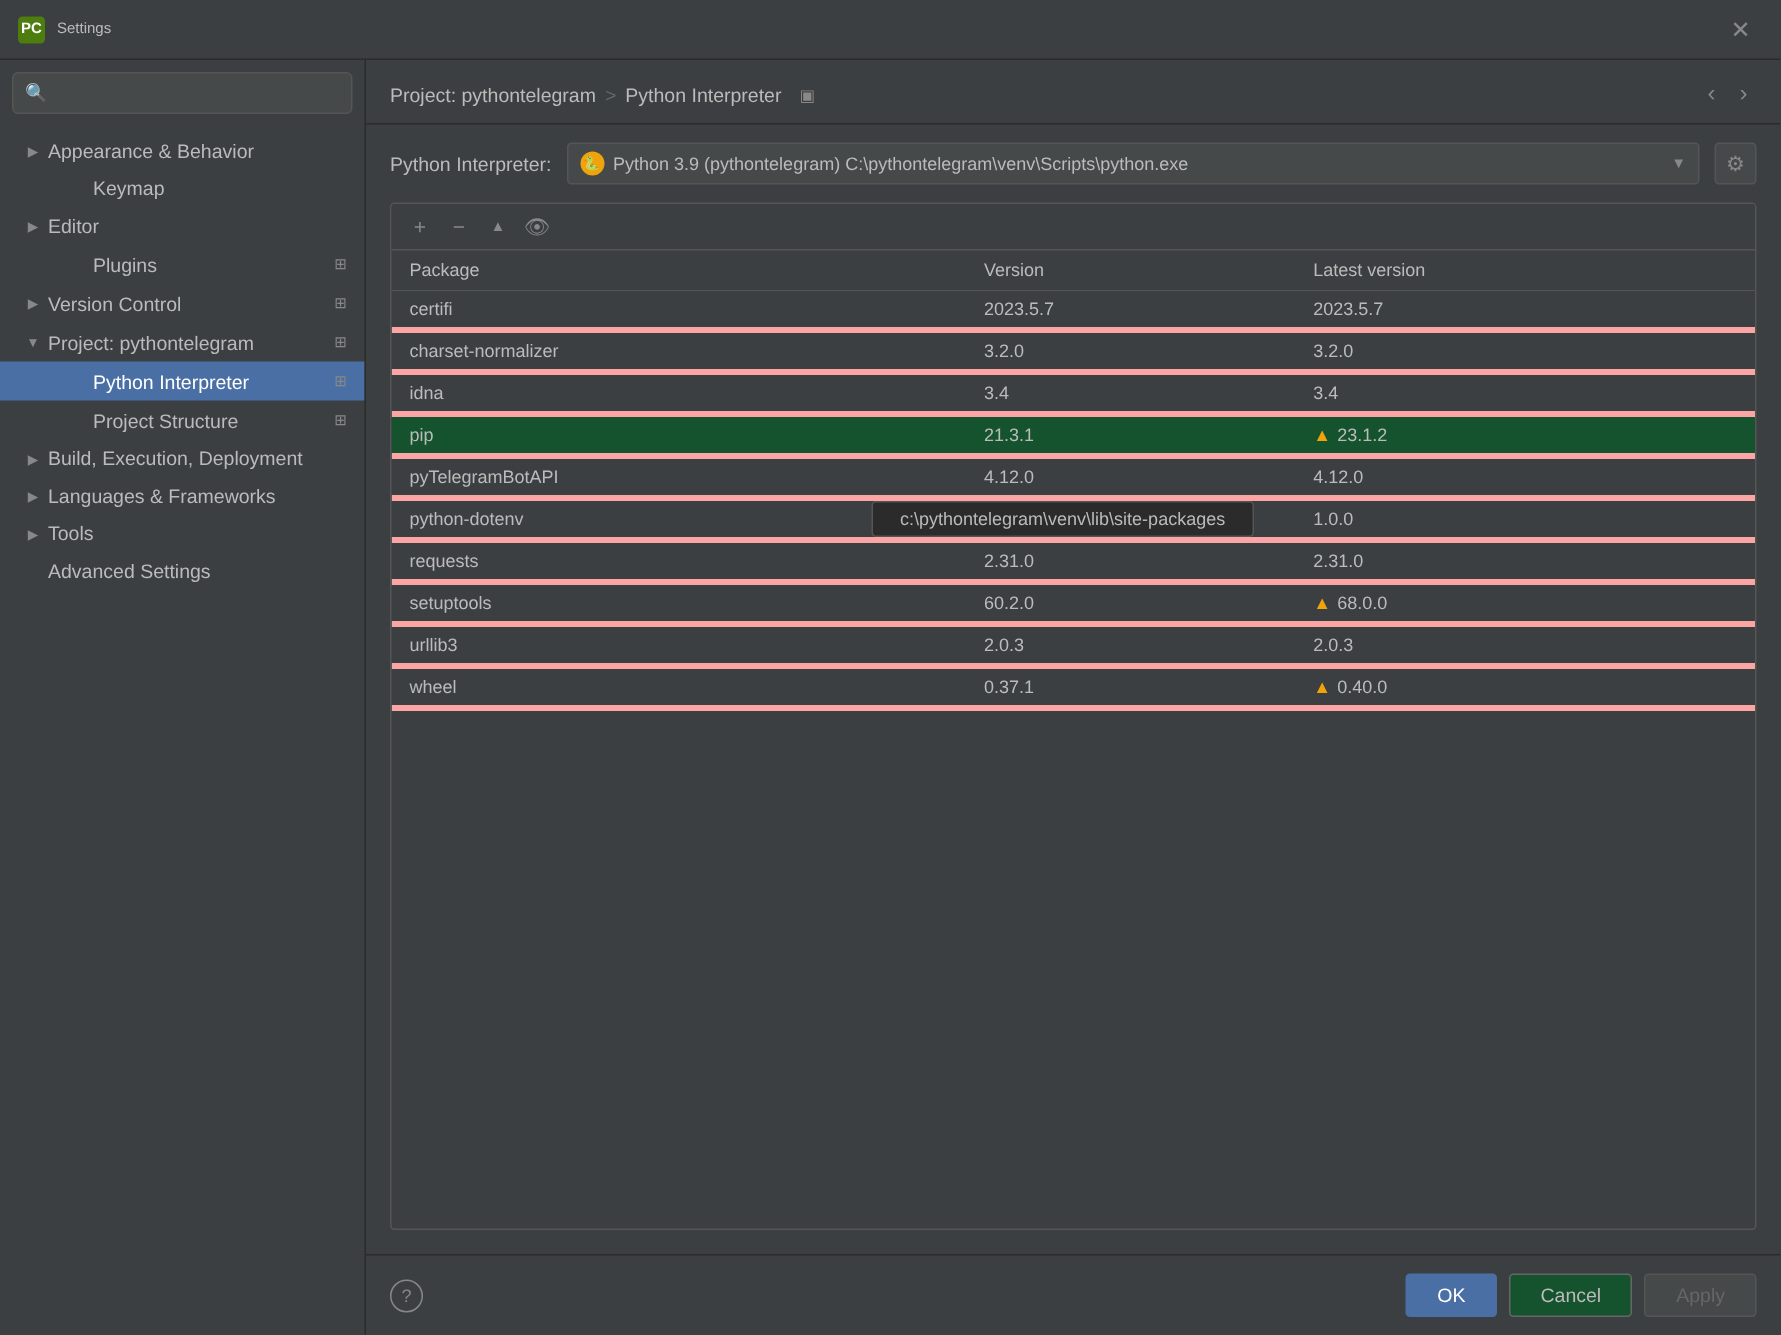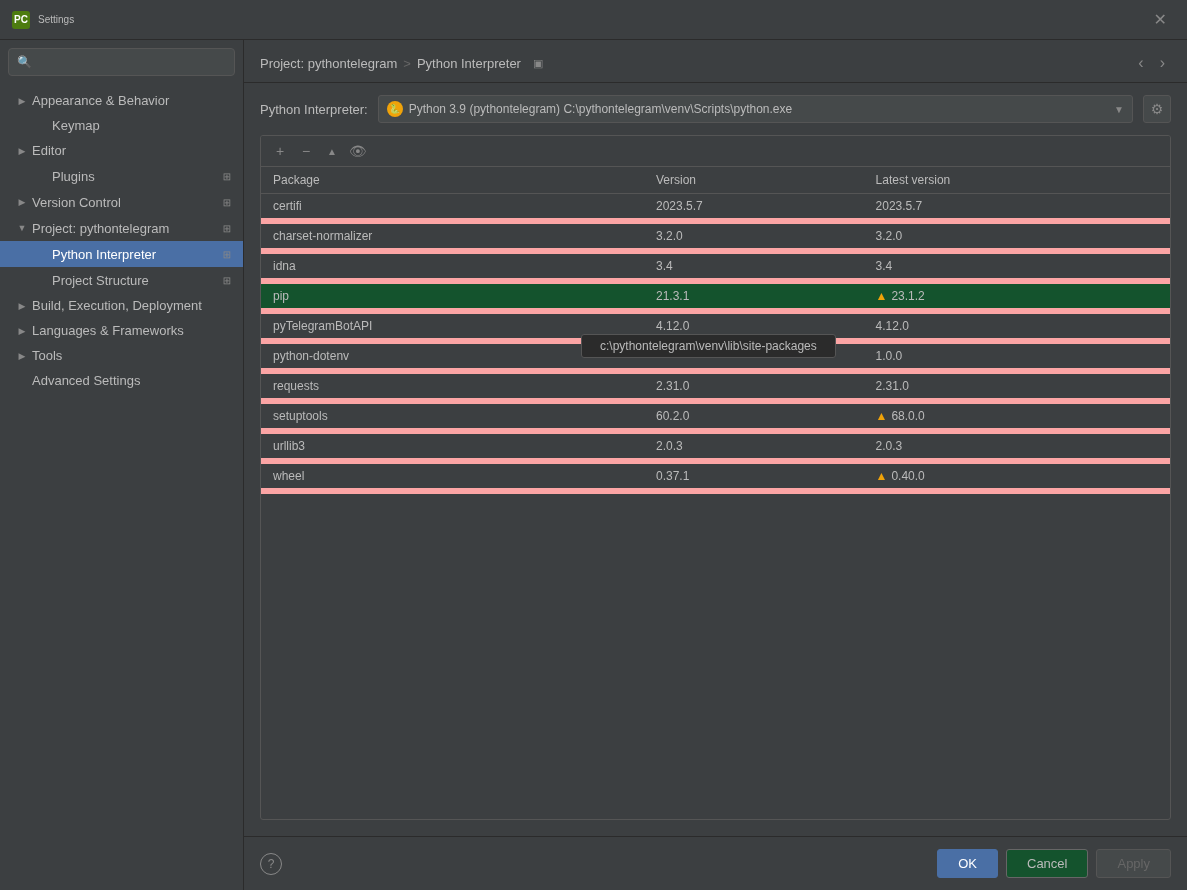--- a/index.html
+++ b/index.html
@@ -101,21 +101,21 @@
       padding: 5px 8px 5px 16px;
       cursor: pointer;
       color: #bbbbbb;
       font-size: 13px;
       position: relative;
     }
     .sidebar-item.active {
       background: #4a6fa5;
       color: #ffffff;
     }
-    .sidebar-item.indent-1 { padding-left: 36px; }
+    .sidebar-item.indent-1 { padding-left: 46px; }
     .expand-icon {
       width: 12px;
       height: 12px;
       margin-right: 4px;
       display: inline-flex;
       align-items: center;
       justify-content: center;
       font-size: 9px;
       color: #888;
       flex-shrink: 0;
@@ -280,21 +280,21 @@
       padding: 6px 12px;
       font-weight: normal;
       color: #bbbbbb;
       font-size: 12px;
       border-bottom: 1px solid #555;
       position: sticky;
       top: 0;
       background: #3c3f41;
     }
     tbody tr {
-      border-bottom: 6px solid #fca5a5;
+      border-bottom: 4px solid #fca5a5;
     }
     tbody tr.selected { background: #14532d; }
     tbody td {
       padding: 5px 12px;
       font-size: 12px;
       color: #bbbbbb;
     }
     .upgrade-icon {
       color: #f0a30a;
       margin-right: 4px;

